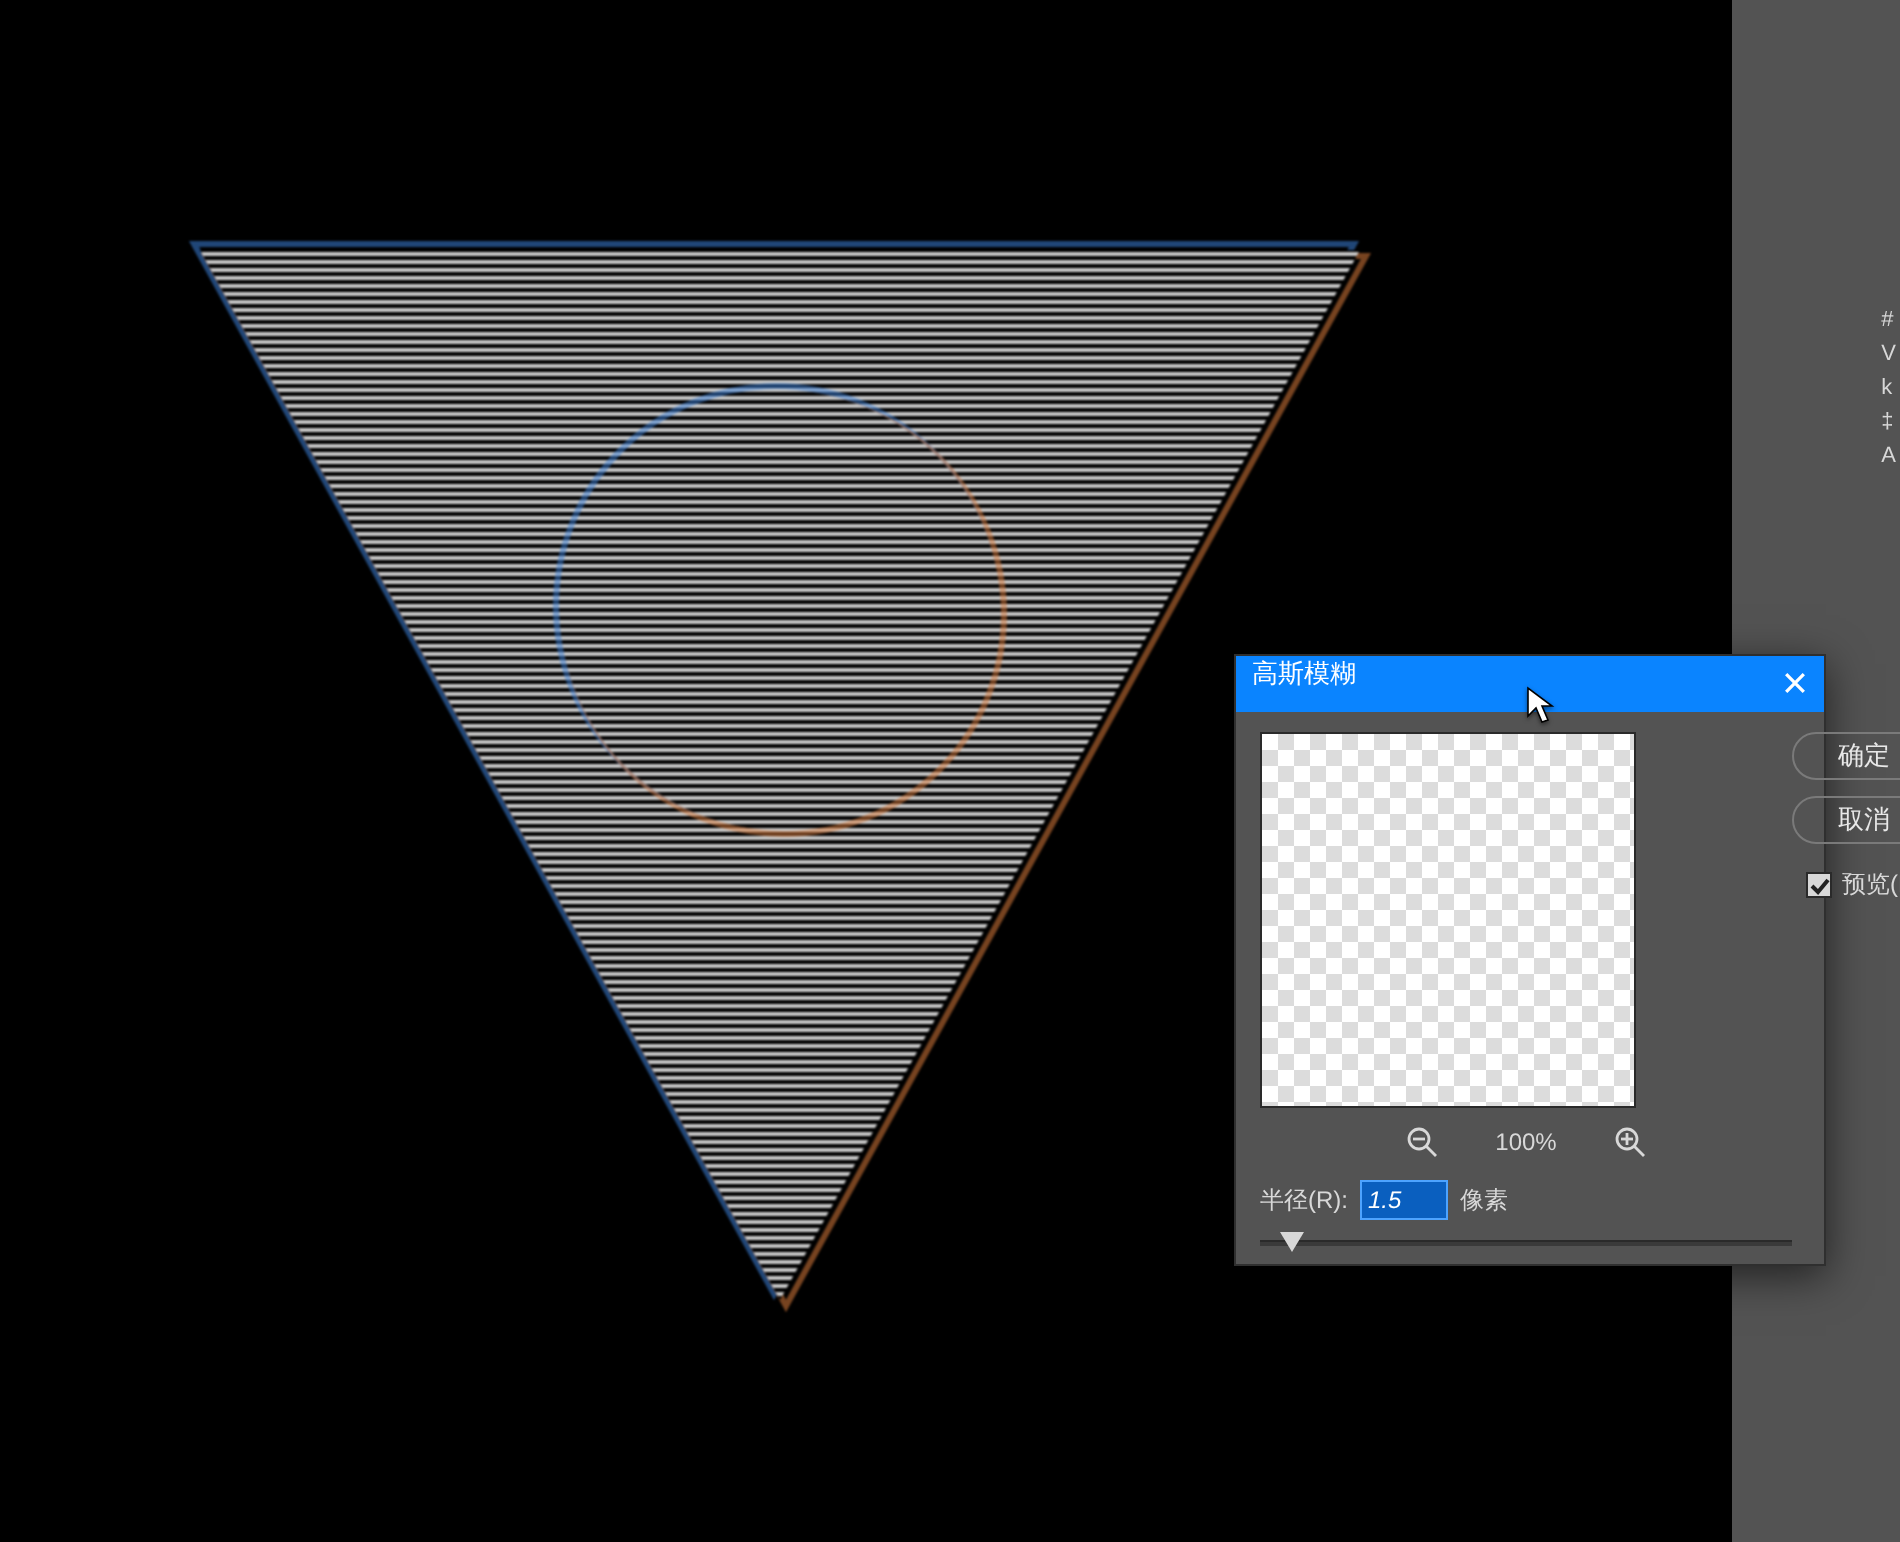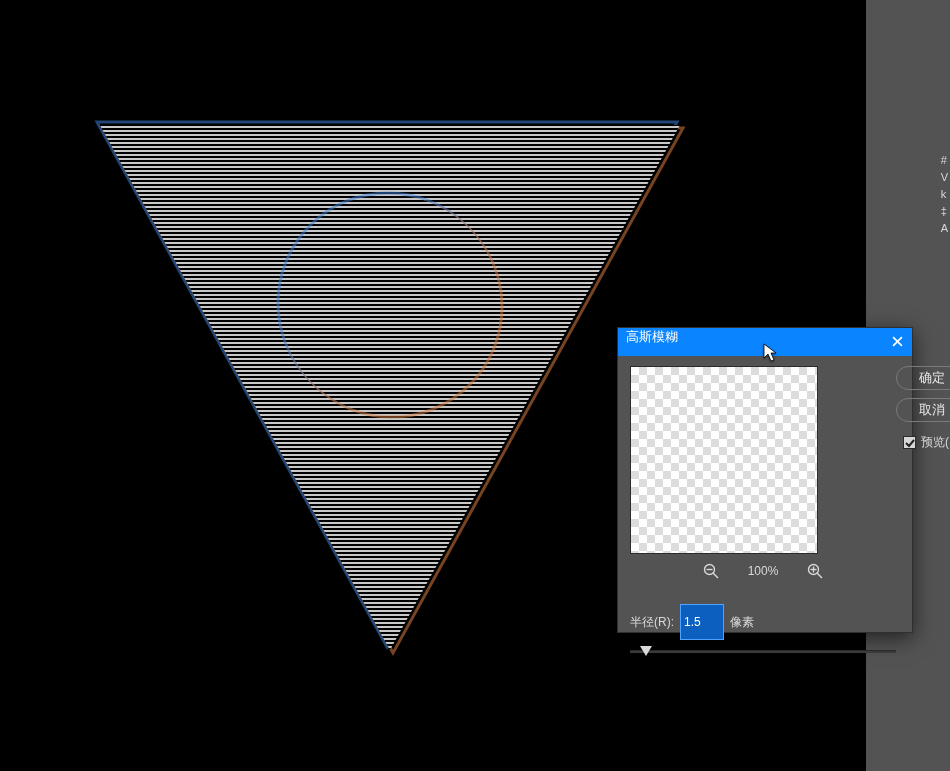--- a/index.html
+++ b/index.html
@@ -125,32 +125,33 @@
       height: 18px;
       display: flex;
       align-items: center;
       justify-content: center;
     }
     .zoom-icon svg { width: 16px; height: 16px; stroke: #d8d8d8; }
     .radius-row {
       display: flex;
       align-items: center;
       gap: 6px;
-      margin-top: 24px;
+      margin-top: 10px;
       color: #d8d8d8;
       font-size: 12px;
     }
     .radius-input {
       width: 44px;
-      height: 36px;
+      height: 20px;
       background: #444;
       border: 1px solid #666;
       color: #fff;
       font-size: 12px;
       padding: 0 3px;
+      font-style: italic;
     }
     .radius-input.selected {
       background: #0a5fbf;
       color: #fff;
       border-color: #4da3ff;
     }
     .slider-track {
       position: relative;
       width: 266px;
       height: 3px;

